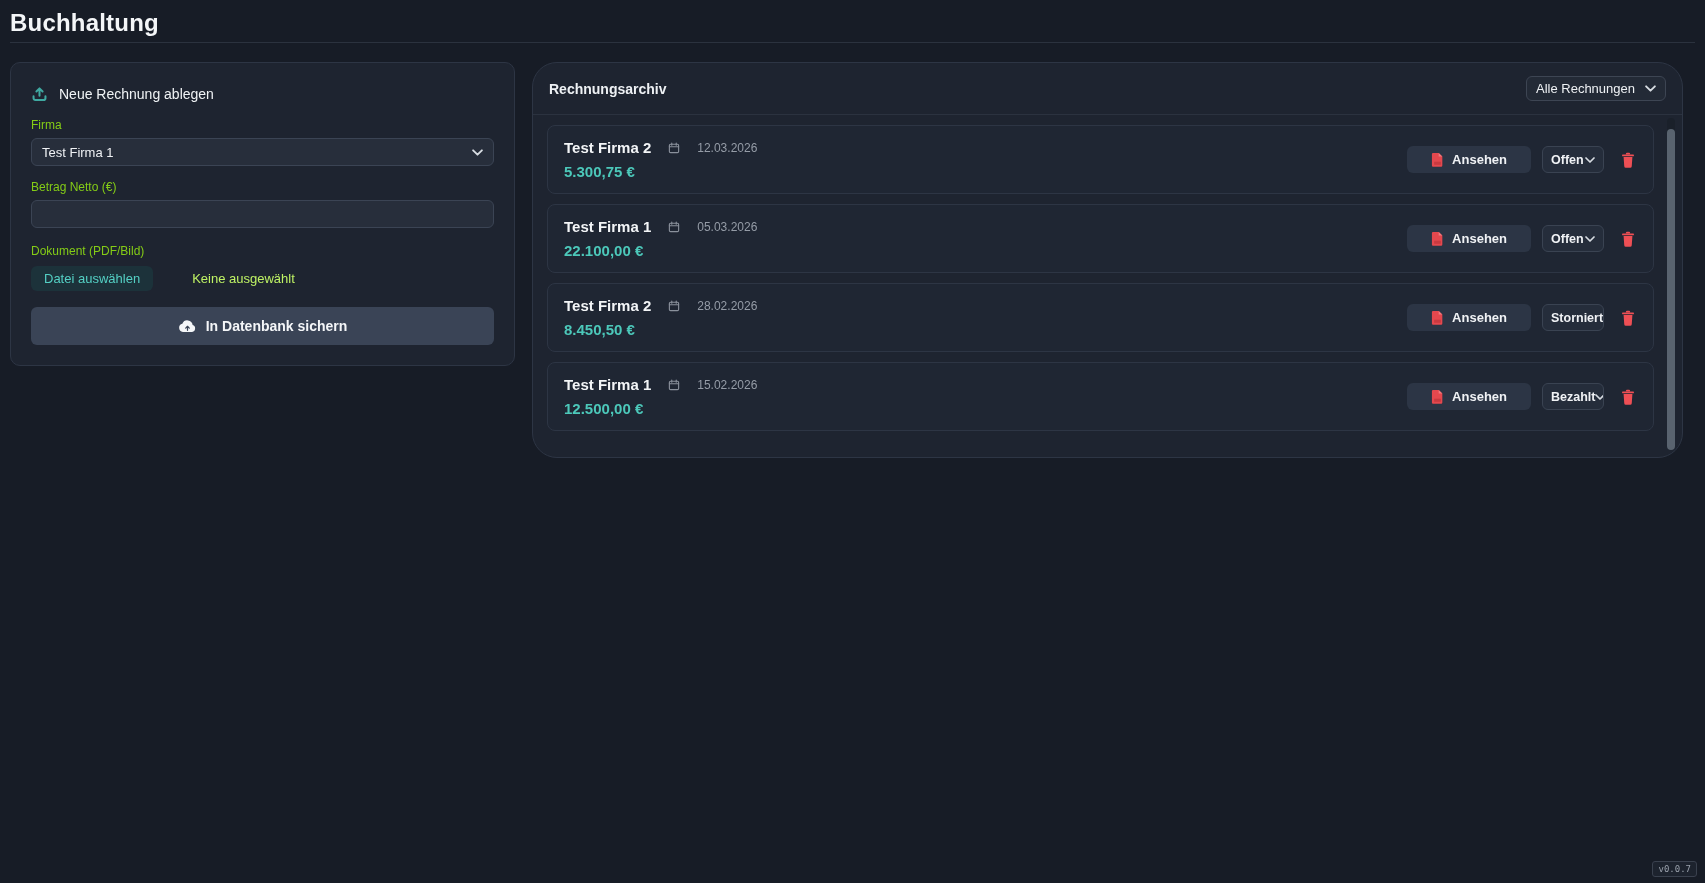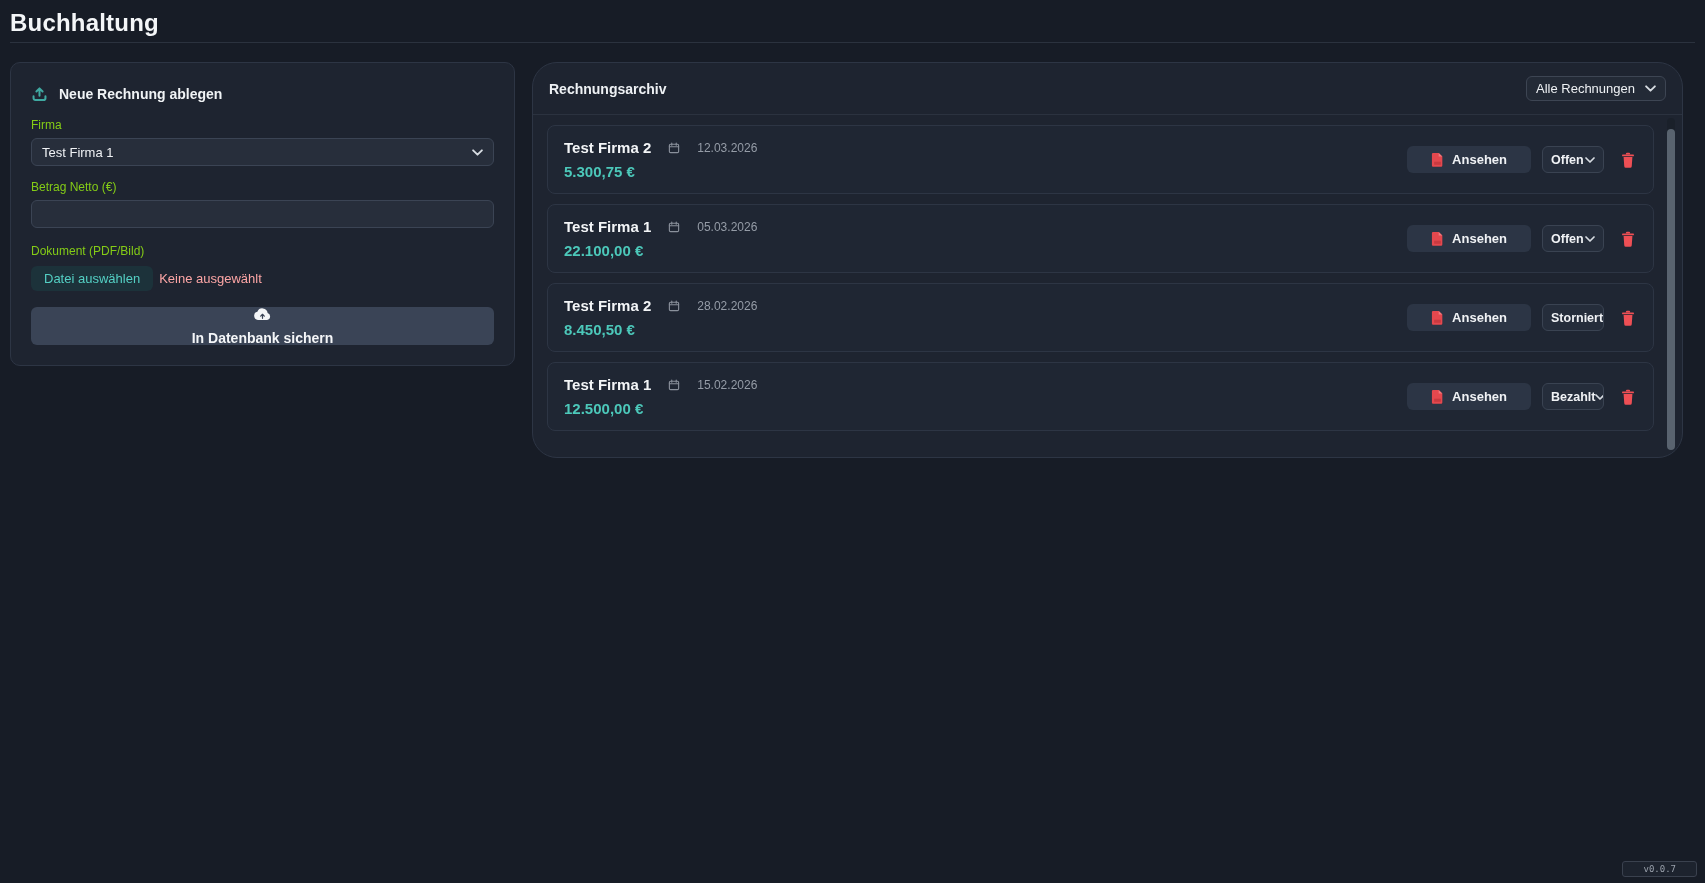--- a/index.html
+++ b/index.html
@@ -31,41 +31,41 @@
   
   .main { display: flex; align-items: flex-start; gap: 17px; padding: 19px 22px 0 10px; }
   .card {
     background: #1e2430; border: 1px solid #2d3544; border-radius: 10px;
   }
 
   
   .form-card { width: 505px; padding: 18px 20px 20px 20px; flex: 0 0 auto; }
   .form-title {
     display: flex; align-items: center; gap: 11px;
-    font-size: 14px; font-weight: bold; color: #f0f3f5; margin: 4px 0 16px 0;
+    font-size: 14px; font-weight: normal; color: #f0f3f5; margin: 4px 0 16px 0;
   }
   .field-label { font-size: 12px; color: #84cc16; margin-bottom: 6px; }
   .control {
     width: 100%; height: 28px; background: #272e3b; border: 1px solid #3b4454;
     border-radius: 6px; color: #f0f2f5; font-size: 13px; font-family: inherit;
     padding: 0 10px; display: flex; align-items: center; justify-content: space-between;
     margin-bottom: 14px;
   }
   .control.is-input { margin-bottom: 16px; }
   input.control { display: block; }
   .file-row { display: flex; align-items: center; margin: 8px 0 16px 0; }
   .file-chip {
     background: #1c323a; color: #54d0c4; font-size: 13px; font-family: inherit;
     border: none; border-radius: 6px; padding: 5px 13px; cursor: pointer;
   }
-  .file-status { font-size: 13px; color: #fca5a5; margin-left: 6px; }
+  .file-status { font-size: 13px; color: #bef264; margin-left: 39px; }
   .save-btn {
     width: 100%; height: 38px; background: #3a4456; border: none; border-radius: 6px;
     color: #f4f6f8; font-size: 14px; font-weight: bold; font-family: inherit; cursor: pointer;
-    display: flex; align-items: center; justify-content: center; gap: 9px; flex-direction: column;
+    display: flex; align-items: center; justify-content: center; gap: 9px;
   }
 
   
   .archive-card { flex: 1 1 auto; min-width: 0; border-radius: 25px; }
   .archive-header {
     display: flex; align-items: center; justify-content: space-between;
     padding: 13px 16px; border-bottom: 1px solid #2b323f;
   }
   .archive-title { font-size: 14px; font-weight: bold; color: #eef1f4; }
   .filter-select {
@@ -109,21 +109,21 @@
   .scrollbar-thumb {
     position: absolute; top: 11px; bottom: 0; left: 0; right: 0;
     background: #59636f; border-radius: 4px;
   }
 
   
   .version-badge {
     position: fixed; right: 8px; bottom: 6px;
     font-family: "DejaVu Sans Mono", "Liberation Mono", monospace;
     font-size: 9px; color: #99a0ab; background: #1d232e;
-    border: 1px solid #3a414e; border-radius: 3px; padding: 2px 20px;
+    border: 1px solid #3a414e; border-radius: 3px; padding: 2px 5px;
   }
 
   .ic { display: inline-flex; align-items: center; }
 </style>
 </head>
 <body>
 
 <div class="topbar">
   <div class="page-title">Buchhaltung</div>
 </div>

